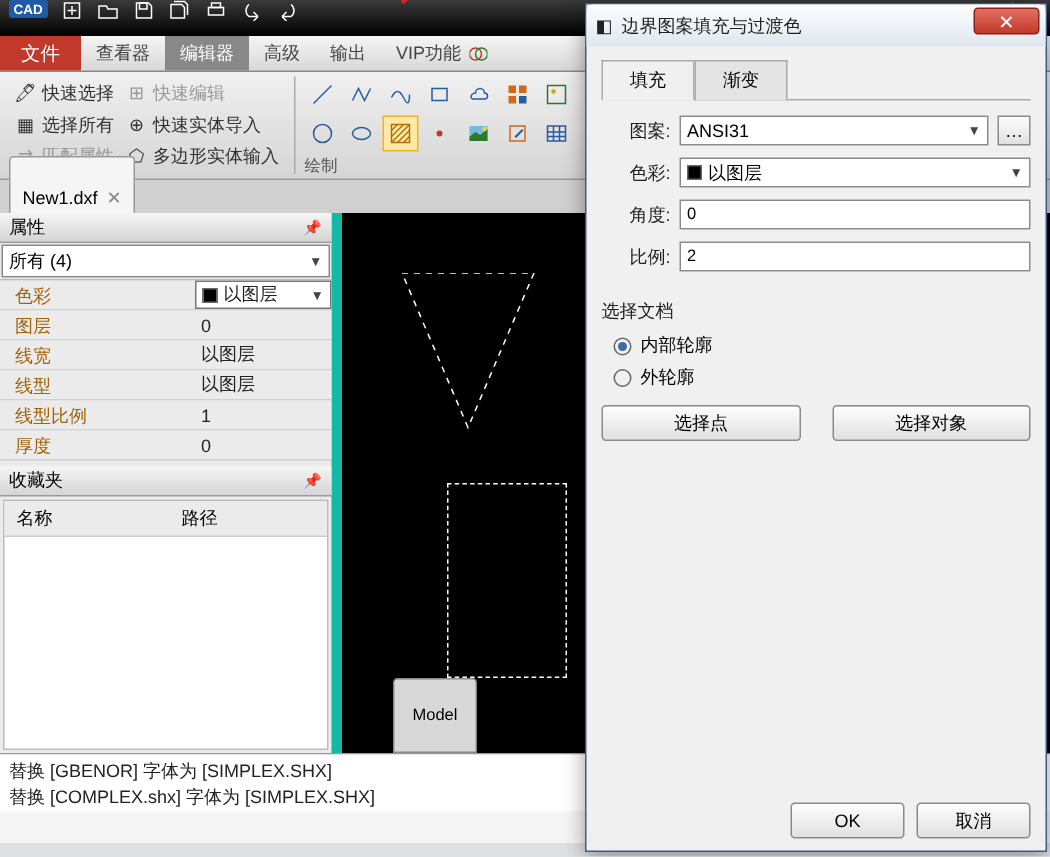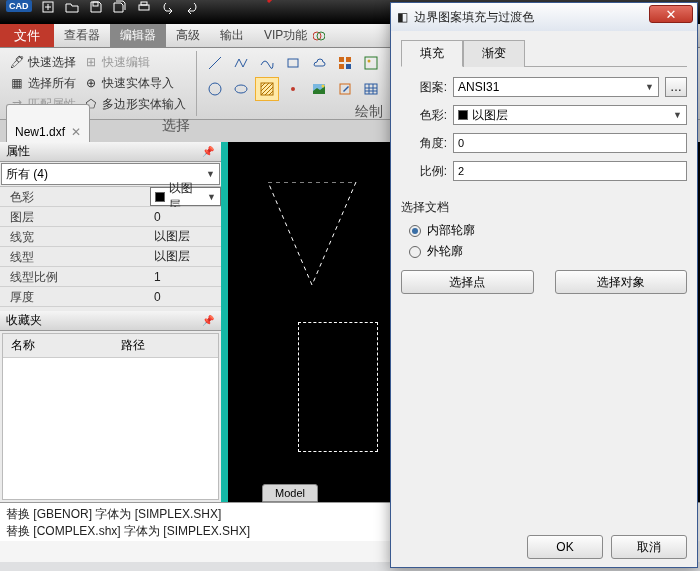--- a/index.html
+++ b/index.html
@@ -13,43 +13,43 @@
 .menu-item.active{background:#888;color:#fff}
 .venn{width:12px;height:12px;position:relative;margin-left:6px}
 .ribbon{height:72px;background:linear-gradient(#f0f0f0,#d5d5d5);border-bottom:1px solid #9a9a9a;display:flex;padding:3px 6px;gap:2px}
 .rgroup{display:flex;flex-direction:column;gap:3px;padding:2px 4px}
 .rbtn{display:flex;align-items:center;gap:4px;color:#333;font-size:11px;cursor:pointer;height:18px}
 .rbtn.dis{color:#999}
 .ico{width:14px;height:14px;display:inline-flex;align-items:center;justify-content:center}
 .tool-grid{display:grid;grid-template-columns:repeat(7,24px);grid-template-rows:repeat(2,24px);gap:2px}
 .tool-cell{width:24px;height:24px;display:flex;align-items:center;justify-content:center;cursor:pointer;border:1px solid transparent}
 .tool-cell.sel{border:1px solid #f0b030;background:#ffe9a8}
-.grp-label{text-align:right;color:#555;font-size:14px;margin-top:2px}
+.grp-label{text-align:left;color:#555;font-size:11px;margin-top:2px}
 .doc-tabs{height:22px;background:#d0d0d0;display:flex;align-items:center;padding-left:6px}
 .doc-tab{background:#f5f5f5;border:1px solid #999;border-bottom:none;padding:20px 8px;display:flex;align-items:center;gap:6px;font-size:11px;border-radius:3px 3px 0 0}
 .workspace{display:flex;height:360px}
 .left-panel{width:228px;background:#ebebeb;border-right:7px solid #14b8a6;display:flex;flex-direction:column}
 .panel-head{height:20px;background:linear-gradient(#f5f5f5,#d5d5d5);border-bottom:1px solid #999;padding:2px 6px;font-size:11px;display:flex;justify-content:space-between;align-items:center}
 .dd{height:22px;background:#fff;border:1px solid #888;margin:1px;display:flex;align-items:center;justify-content:space-between;padding:0 4px;font-size:11px}
 .prop-table{border-top:1px solid #bbb}
 .prop-row{display:flex;height:20px;border-bottom:1px solid #d0d0d0;font-size:11px}
-.prop-k{width:150px;padding:2px 10px;background:#ebebeb;color:#404040}
+.prop-k{width:130px;padding:2px 10px;background:#ebebeb;color:#a16207}
 .prop-v{flex:1;padding:2px 4px;background:#ebebeb;color:#222;display:flex;align-items:center;gap:4px}
 .prop-row.sel .prop-v{background:#fff;border:1px solid #777}
 .clr-sw{width:10px;height:10px;background:#000;border:1px solid #666}
 .fav-list{flex:1;background:#fff;margin:2px;border:1px solid #bbb}
 .fav-head{display:flex;background:#ebebeb;border-bottom:1px solid #ccc;font-size:11px}
 .fav-head div{padding:3px 8px}
 .canvas{flex:1;background:#000;position:relative}
 .arrow{position:absolute;left:0;top:-138px;width:380px;height:180px;pointer-events:none}
 .dash-shape{position:absolute;border:1px dashed #fff}
 .tri{left:40px;top:40px;width:90px;height:105px;border:none}
 .tri svg{position:absolute;left:0;top:0}
 .rect{left:70px;top:180px;width:80px;height:130px;border:1px dashed #fff}
-.model-tab{position:absolute;left:34px;bottom:0;background:#d8d8d8;border:1px solid #888;padding:2px 12px;font-size:11px;border-radius:3px 3px 0 0}
+.model-tab{position:absolute;left:34px;bottom:0;background:#d8d8d8;border:1px solid #888;padding:18px 12px;font-size:11px;border-radius:3px 3px 0 0}
 .cmd{height:60px;background:#f5f5f5;border-top:1px solid #999}
 .cmd-head{background:linear-gradient(#f0f0f0,#d5d5d5);padding:2px 6px;font-size:11px;border-bottom:1px solid #bbb;display:flex;justify-content:space-between}
 .cmd-body{padding:3px 6px;font-size:11px;color:#222;background:#fff;height:38px}
 
 .dialog{position:absolute;left:390px;top:2px;width:308px;height:566px;border:1px solid #3a5a90;background:#f0f0f0;box-shadow:0 3px 14px rgba(0,0,0,.4)}
 .dlg-title{height:28px;background:linear-gradient(#fdfdfd,#e0e6ef);display:flex;align-items:center;padding:0 6px;gap:6px;font-size:12px;color:#222;position:relative;border-top-left-radius:4px;border-top-right-radius:4px}
 .dlg-close{position:absolute;right:4px;top:2px;width:44px;height:18px;background:linear-gradient(#e36f62,#c13a2b);border:1px solid #8a2018;border-radius:3px;color:#fff;display:flex;align-items:center;justify-content:center;font-size:13px;cursor:pointer}
 .dlg-body{padding:8px 10px;height:calc(100% - 28px);display:flex;flex-direction:column}
 .tabrow{display:flex;border-bottom:1px solid #aaa;margin-bottom:10px}
 .tab{padding:4px 18px;font-size:12px;border:1px solid #aaa;border-bottom:none;background:#e4e4e4;cursor:pointer;position:relative;top:1px}

